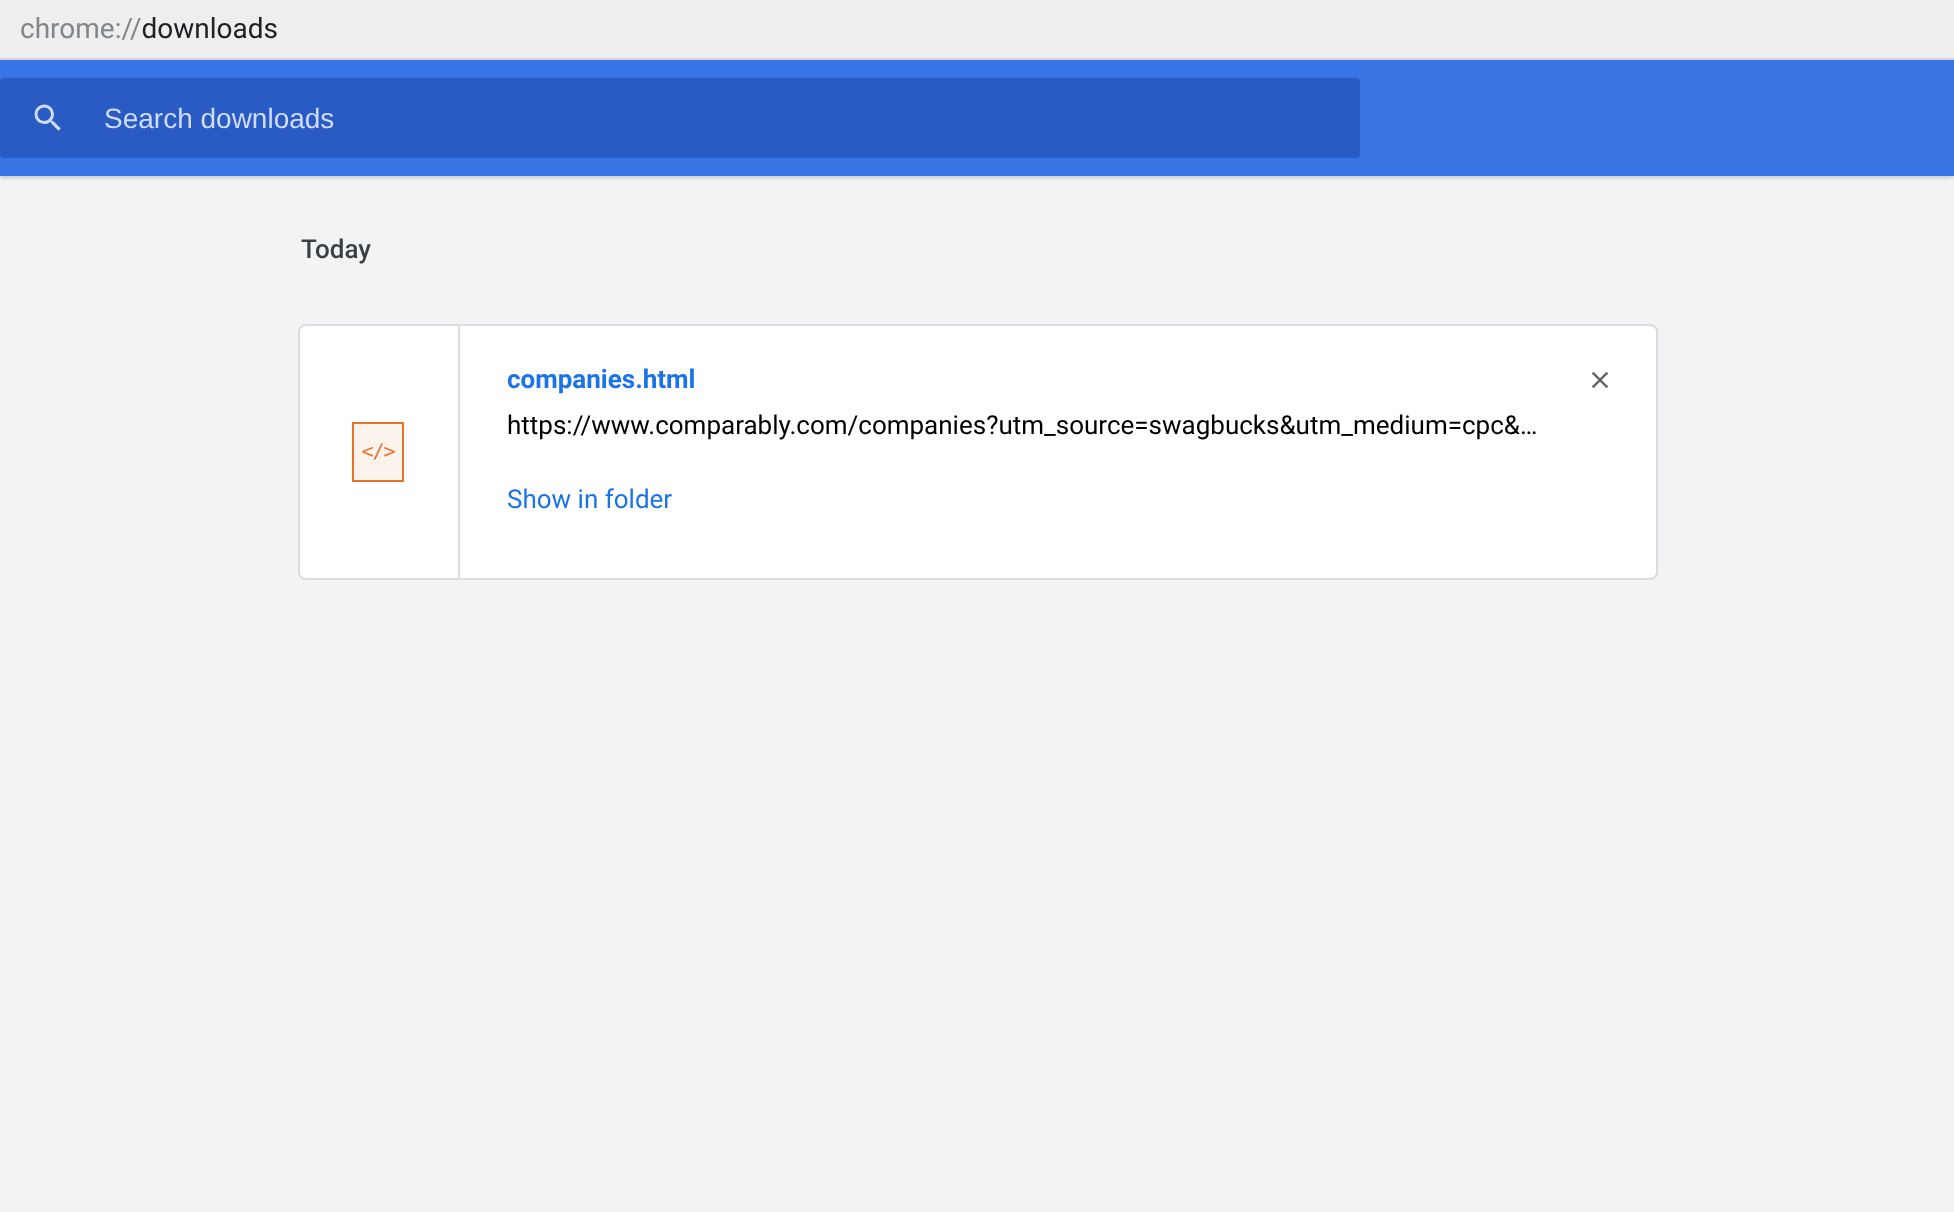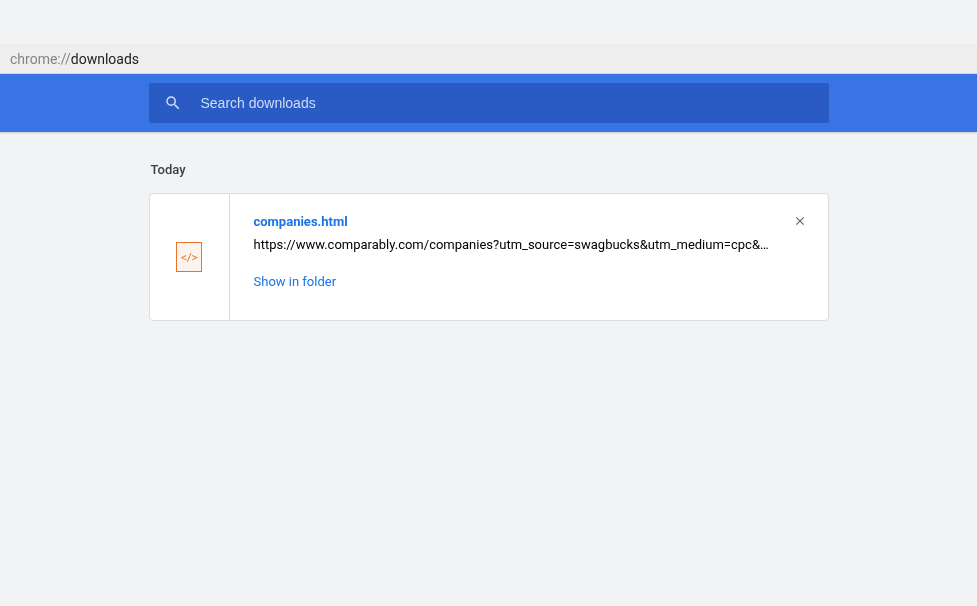--- a/index.html
+++ b/index.html
@@ -16,34 +16,33 @@
     }
     .address-bar {
       background: #eeeeef;
       height: 30px;
       display: flex;
       align-items: center;
       padding: 0 10px;
       font-size: 14px;
       color: #5f6368;
       border-bottom: 1px solid #d9d9d9;
-      margin-top: 44px;
     }
     .address-bar .url-prefix {
       color: #80868b;
     }
     .address-bar .url-path {
       color: #202124;
     }
     .toolbar {
       background: #3874e4;
       height: 58px;
       display: flex;
       align-items: center;
-      justify-content: center;
+      justify-content: flex-start;
       box-shadow: 0 1px 2px rgba(0,0,0,0.18);
     }
     .search-container {
       width: 680px;
       height: 40px;
       background: #2a5bc5;
       border-radius: 2px;
       display: flex;
       align-items: center;
       padding: 0 14px;
@@ -75,21 +74,21 @@
       justify-content: center;
       padding-top: 30px;
     }
     .content-inner {
       width: 680px;
     }
     .section-header {
       font-size: 13px;
       color: #3c4043;
       font-weight: 500;
-      margin-bottom: 16px;
+      margin-bottom: 29px;
       padding-left: 2px;
     }
     .download-card {
       background: #fff;
       border: 1px solid #dadce0;
       border-radius: 4px;
       display: flex;
       height: 128px;
     }
     .file-icon-cell {

